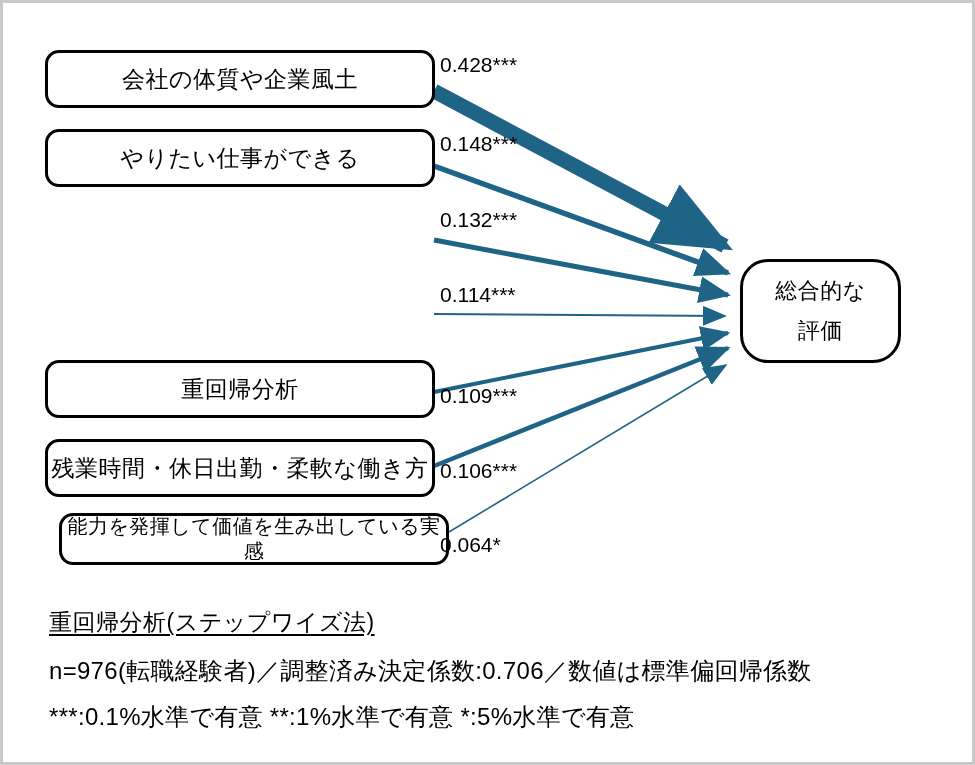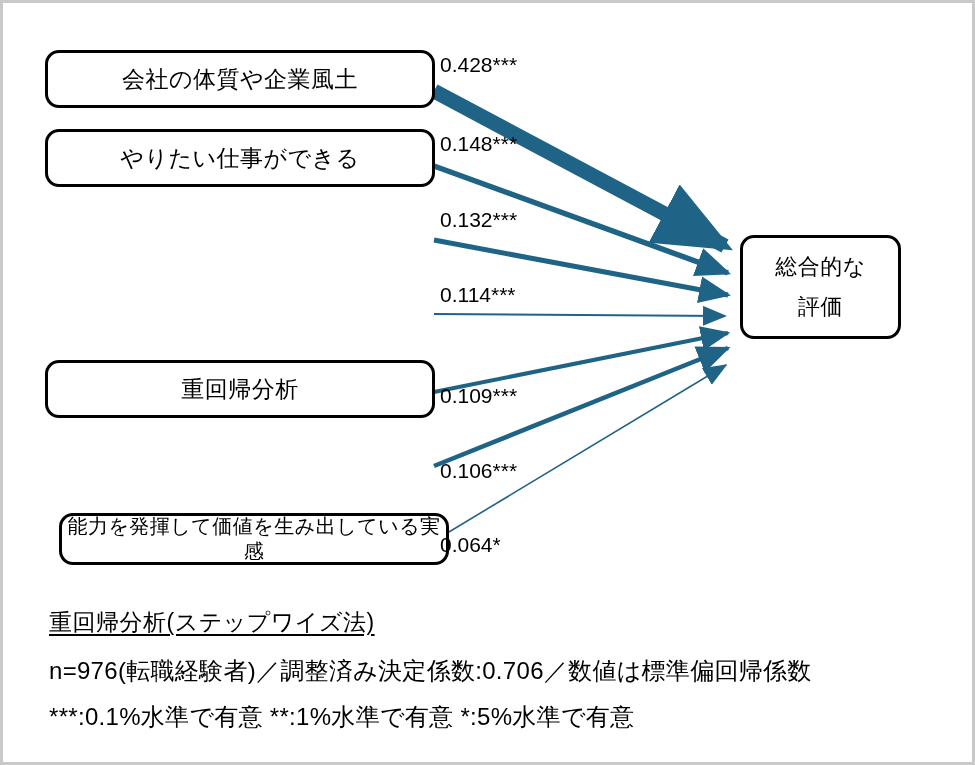--- a/index.html
+++ b/index.html
@@ -128,26 +128,29 @@
   <div class="node-box" style="left:42px; top:126px; width:390px; height:58px;">
     <span class="node-label">やりたい仕事ができる</span>
   </div>
 
 
 
   <div class="node-box" style="left:42px; top:357px; width:390px; height:58px;">
     <span class="node-label">重回帰分析</span>
   </div>
 
+  <div class="node-box" style="left:42px; top:436px; width:390px; height:58px;">
+    <span class="node-label">残業時間・休日出勤・柔軟な働き方</span>
+  </div>
 
   <div class="node-box" style="left:56px; top:510px; width:390px; height:52px;align-items:center;">
     <span class="node-label small">能力を発揮して価値を生み出している実感</span>
   </div>
 
-  <div class="node-box" style="left:737px; top:232px; width:161px; height:104px;">
+  <div class="node-box" style="left:737px; top:256px; width:161px; height:104px;border-radius:28px;">
     <span class="node-label target">総合的な
 評価</span>
   </div>
 
   <div class="coef-label" style="left:437px; top:50px;">0.428***</div>
 
   <div class="coef-label" style="left:437px; top:129px;">0.148***</div>
 
   <div class="coef-label" style="left:437px; top:205px;">0.132***</div>
 

